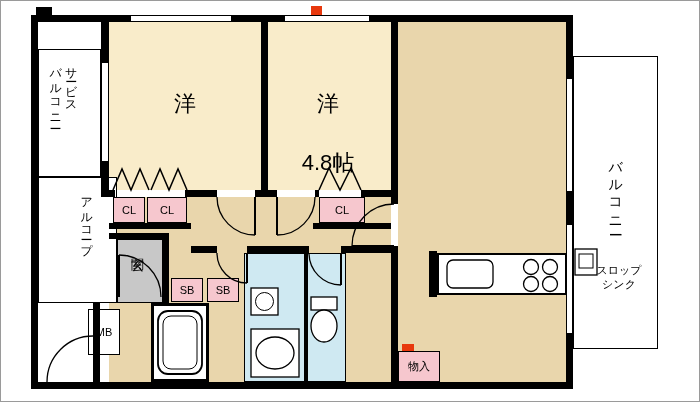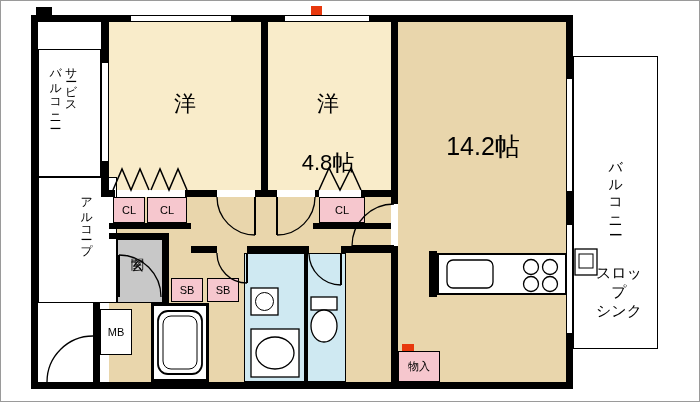--- a/index.html
+++ b/index.html
@@ -50,21 +50,21 @@
   </div>
   <div class="box pink" style="left:318px;top:196px;width:46px;height:26px">
     <span>CL</span>
   </div>
   <div class="box pink" style="left:170px;top:277px;width:32px;height:24px">
     <span>SB</span>
   </div>
   <div class="box pink" style="left:206px;top:277px;width:32px;height:24px">
     <span>SB</span>
   </div>
-  <div class="box whitebg" style="left:99px;top:308px;width:32px;height:46px">
+  <div class="box whitebg" style="left:87px;top:308px;width:32px;height:46px">
     <span>MB</span>
   </div>
   <div class="box pink" style="left:397px;top:350px;width:42px;height:31px">
     <span>物入</span>
   </div>
 
   <div class="wall" style="left:30px;top:14px;width:542px;height:7px"></div>
   <div class="wall" style="left:565px;top:14px;width:7px;height:374px"></div>
   <div class="wall" style="left:30px;top:381px;width:542px;height:7px"></div>
   <div class="wall" style="left:30px;top:14px;width:7px;height:374px"></div>
@@ -137,24 +137,23 @@
   </svg>
 
   <div class="lbl room-lbl" style="left:184px;top:58px">
     <div>洋</div>
   </div>
   <div class="lbl room-lbl" style="left:327px;top:58px">
     <div>洋</div>
     <div>4.8帖</div>
   </div>
   <div class="lbl ldk-lbl" style="left:482px;top:95px">
-    <div>14.2帖</div>
   </div>
 
   <div class="vtext" style="left:46px;top:58px;height:116px;font-size:12px">サービス
 バルコニー</div>
   <div class="vtext" style="left:606px;top:150px;height:120px;font-size:14px;letter-spacing:3px">バルコニー</div>
   <div class="vtext" style="left:77px;top:188px;height:90px;font-size:12px;letter-spacing:1px">アルコープ</div>
   <div class="vtext" style="left:127px;top:246px;height:44px;font-size:13px;letter-spacing:1px">玄関</div>
-  <div class="lbl" style="left:592px;top:263px;width:52px;font-size:15px;line-height:1.25">スロップ
+  <div class="lbl" style="left:592px;top:263px;width:52px;font-size:11px;line-height:1.25">スロップ
 シンク</div>
 
 </div>
 
 </body></html>

